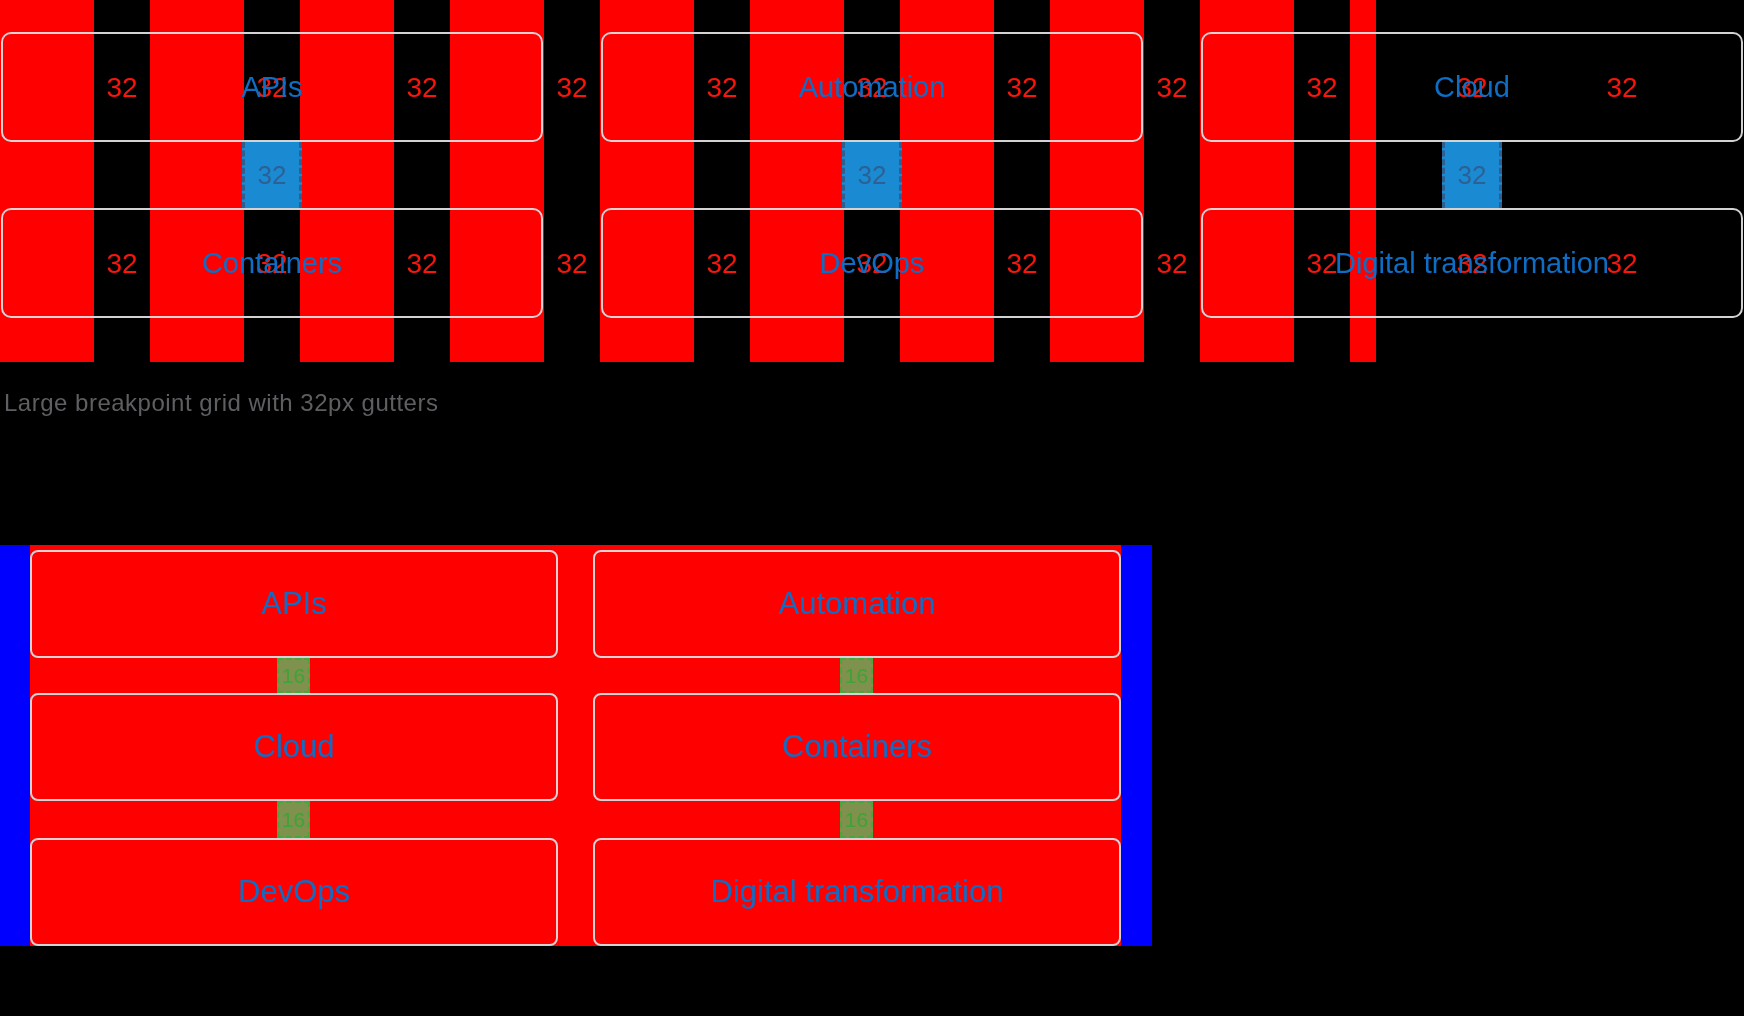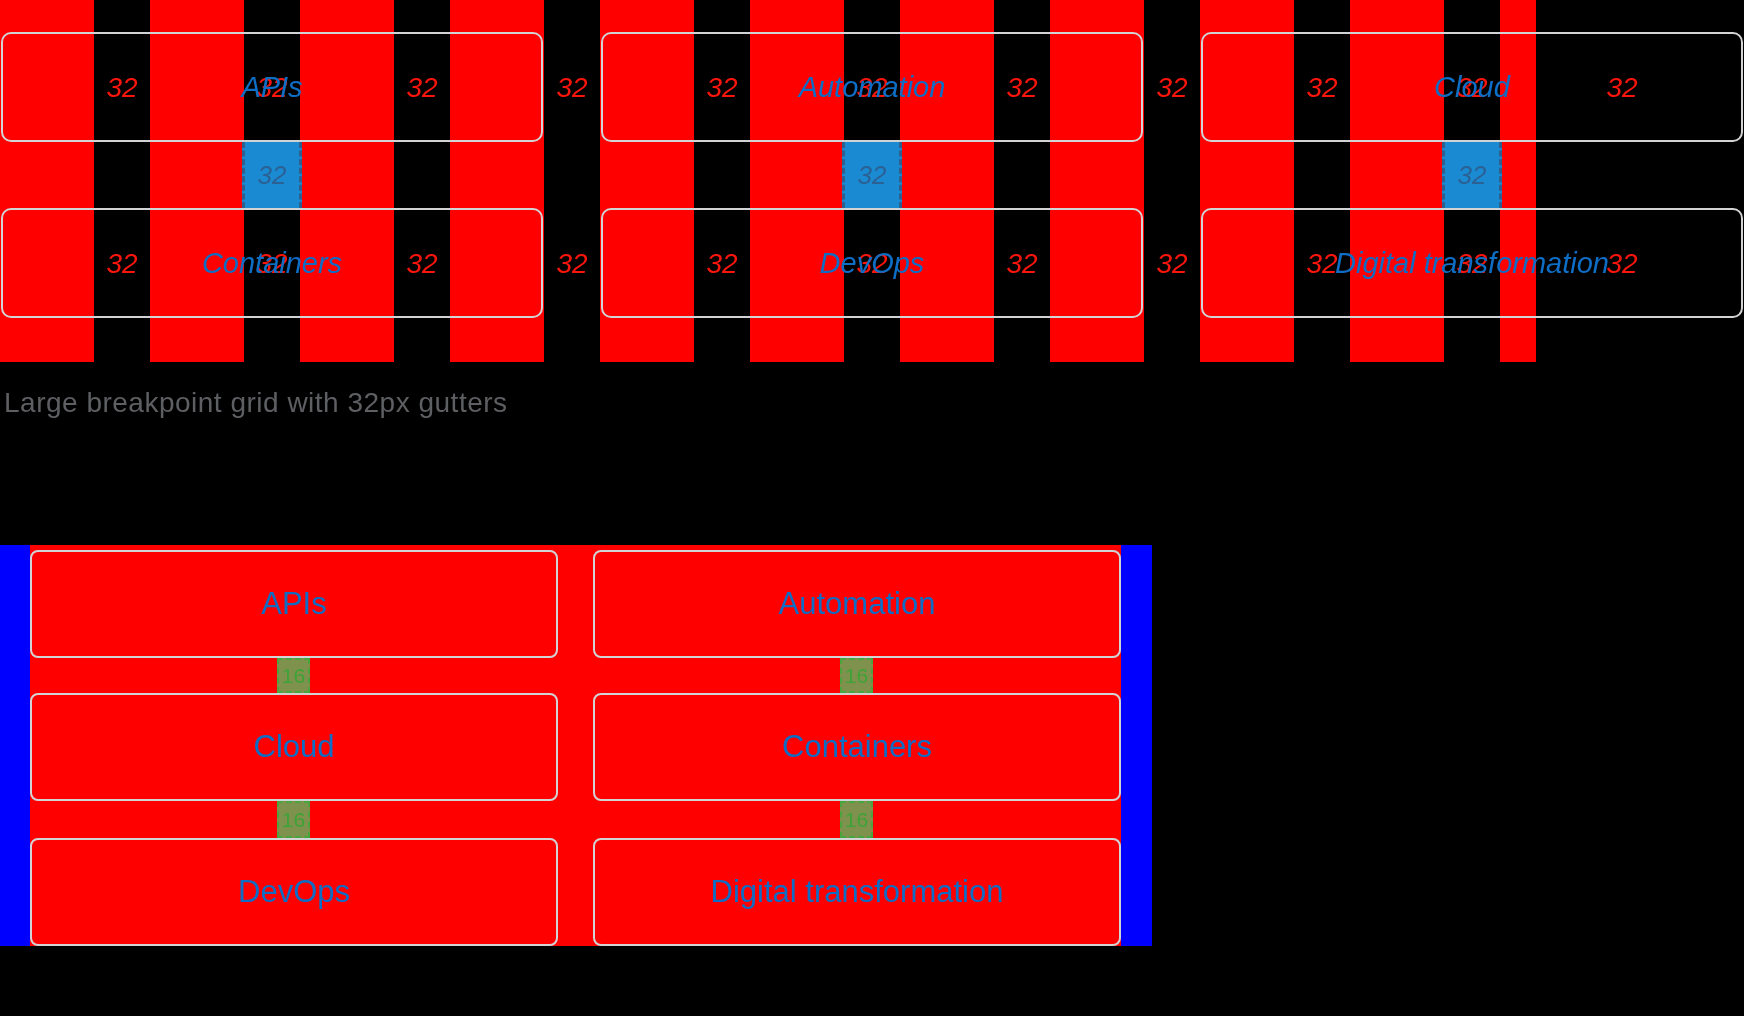--- a/index.html
+++ b/index.html
@@ -8,21 +8,21 @@
     background: var(--bg, #000);
     position: relative;
     overflow: hidden;
     font-family: "Liberation Sans", sans-serif;
   }
   #stage { position: absolute; inset: 0; }
 
   
   #large-grid {
     position: absolute; left: 0; top: 0;
-    width: 1536px; height: 362px; font-style: italic;
+    width: 1376px; height: 362px;
   }
   #large-grid .columns-bg {
     position: absolute; inset: 0;
     background: repeating-linear-gradient(to right,
       var(--red) 0px, var(--red) 94px,
       transparent 94px, transparent 150px);
   }
   .gutter-label {
     position: absolute; width: 56px; height: 30px;
     line-height: 30px; text-align: center;
@@ -43,21 +43,21 @@
     background: var(--hg-fill);
     border-left: 3px dashed var(--hg-border);
     border-right: 3px dashed var(--hg-border);
     display: flex; align-items: center; justify-content: center;
     font-size: 26px; color: var(--hg-text);
   }
 
   
   .caption {
     position: absolute; left: 4px;
-    font-size: 28px; line-height: 30px;
+    font-size: 24px; line-height: 30px;
     color: var(--caption-gray);
     letter-spacing: 0.5px;
     white-space: nowrap;
   }
   #caption-large { top: 388px; }
   #caption-small { top: 983px; }
 
   
   #small-grid {
     position: absolute; left: 0; top: 545px;

